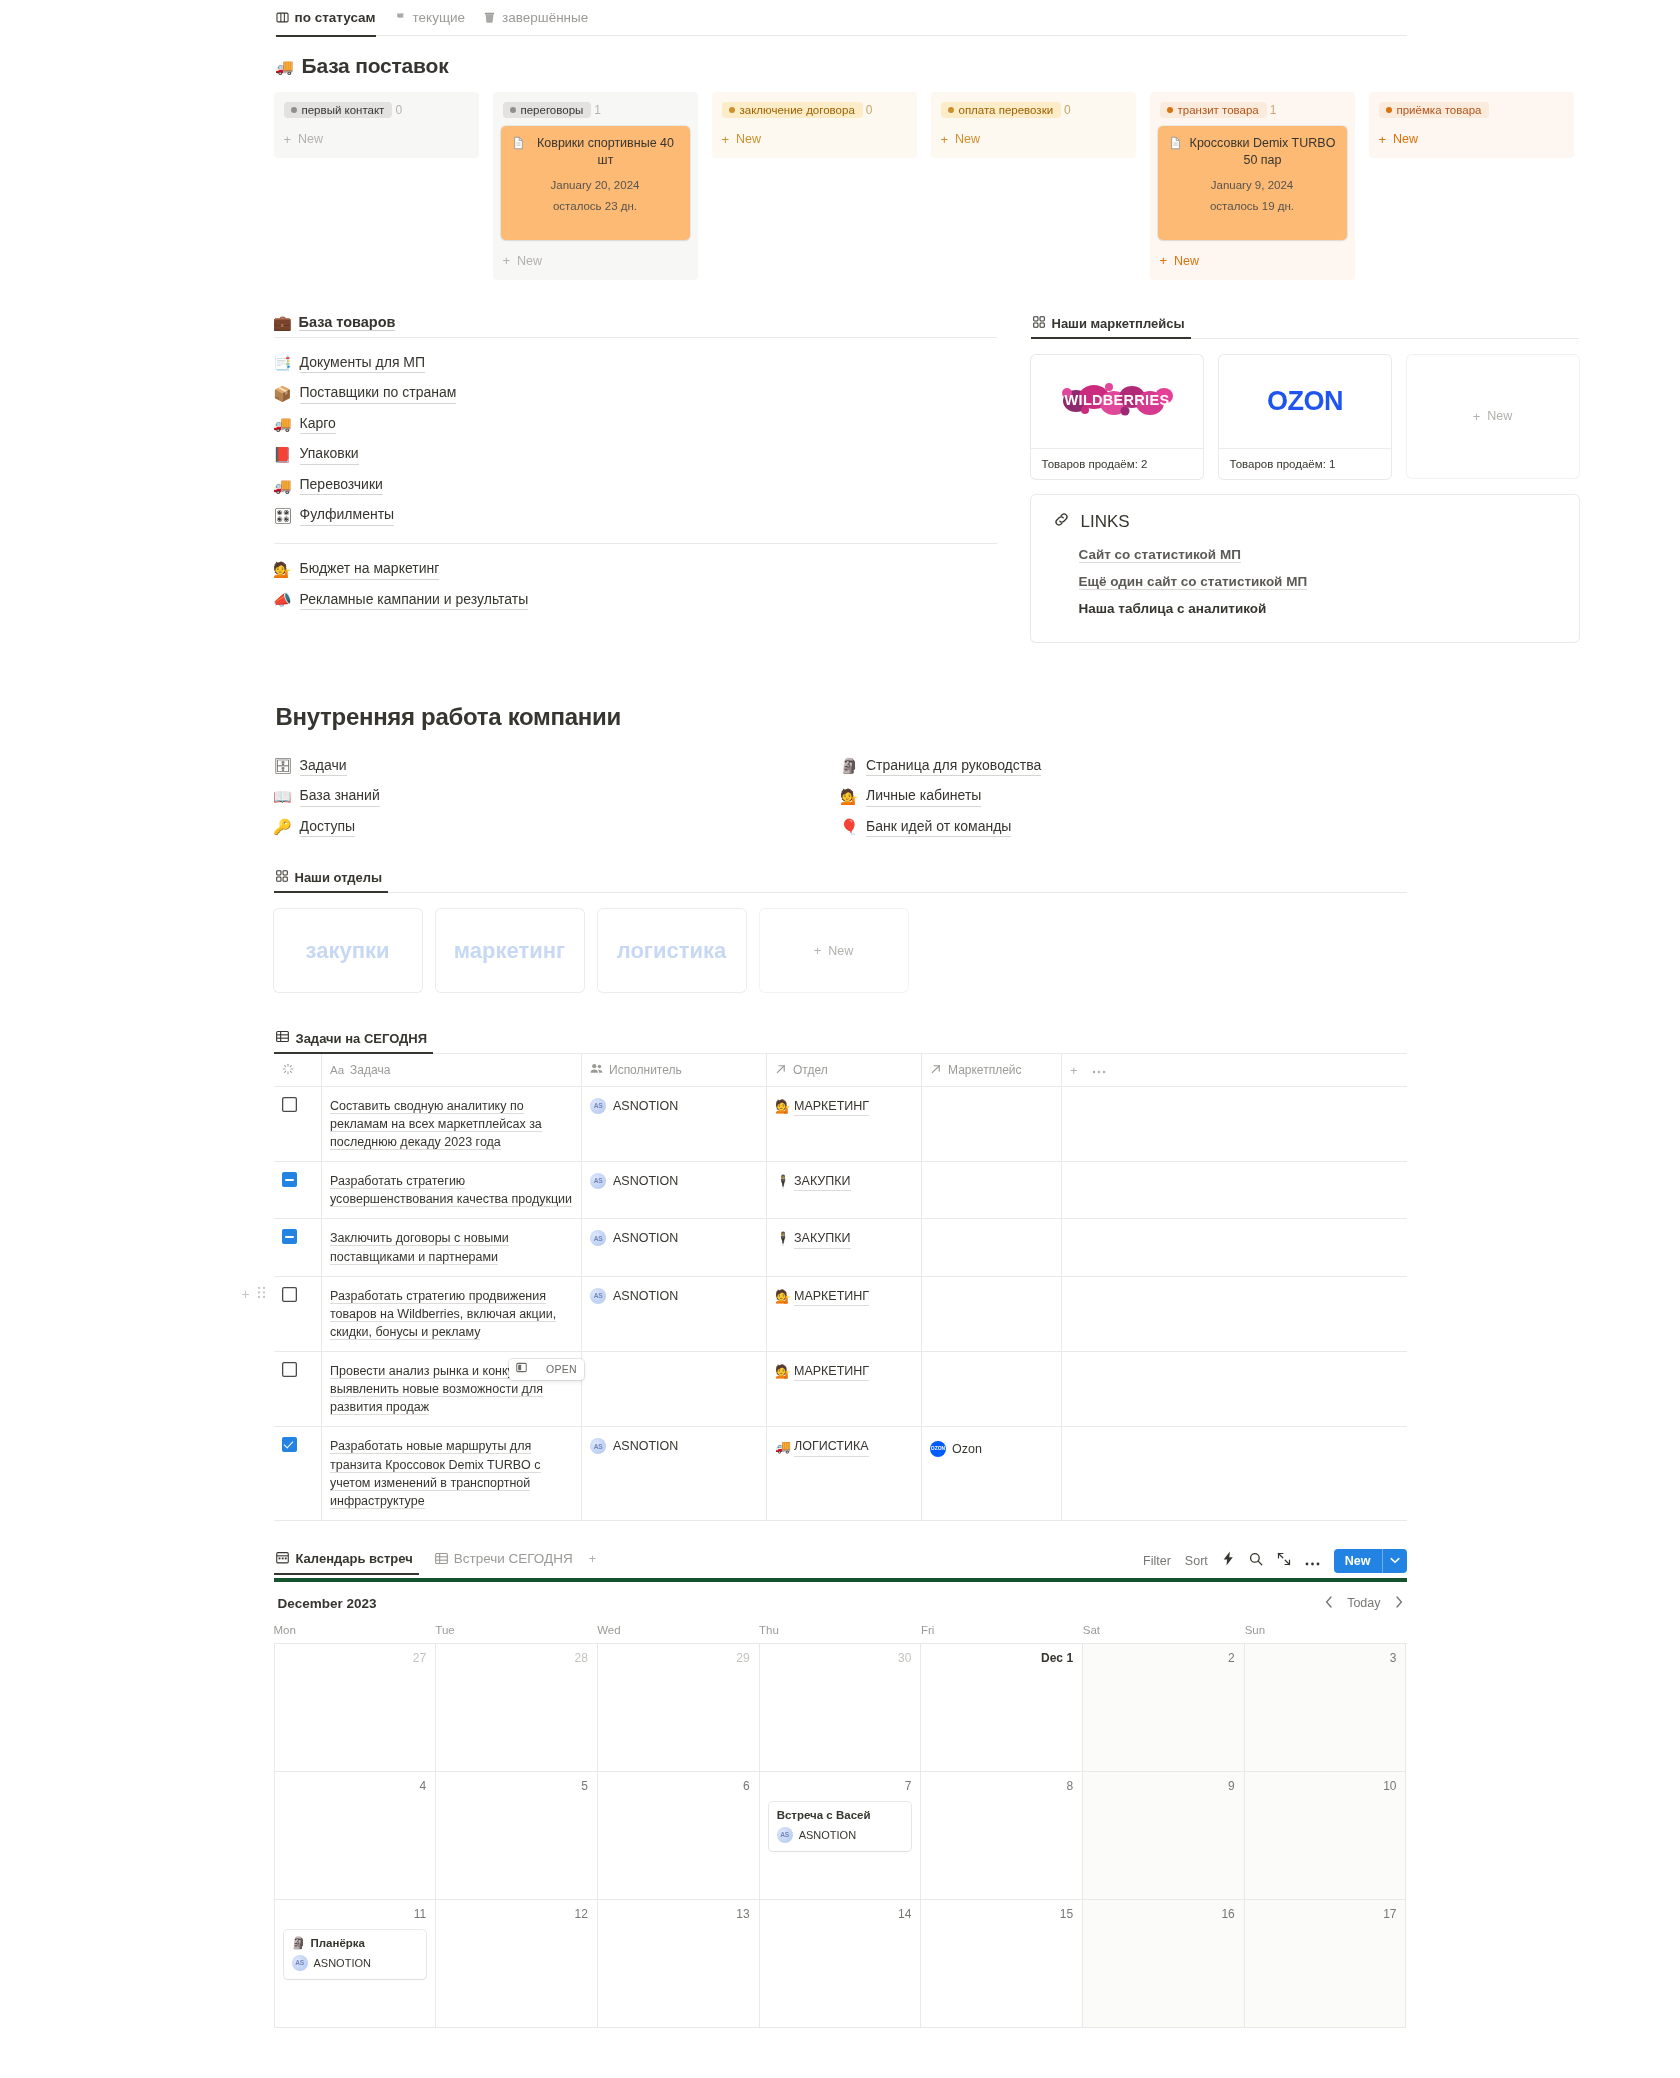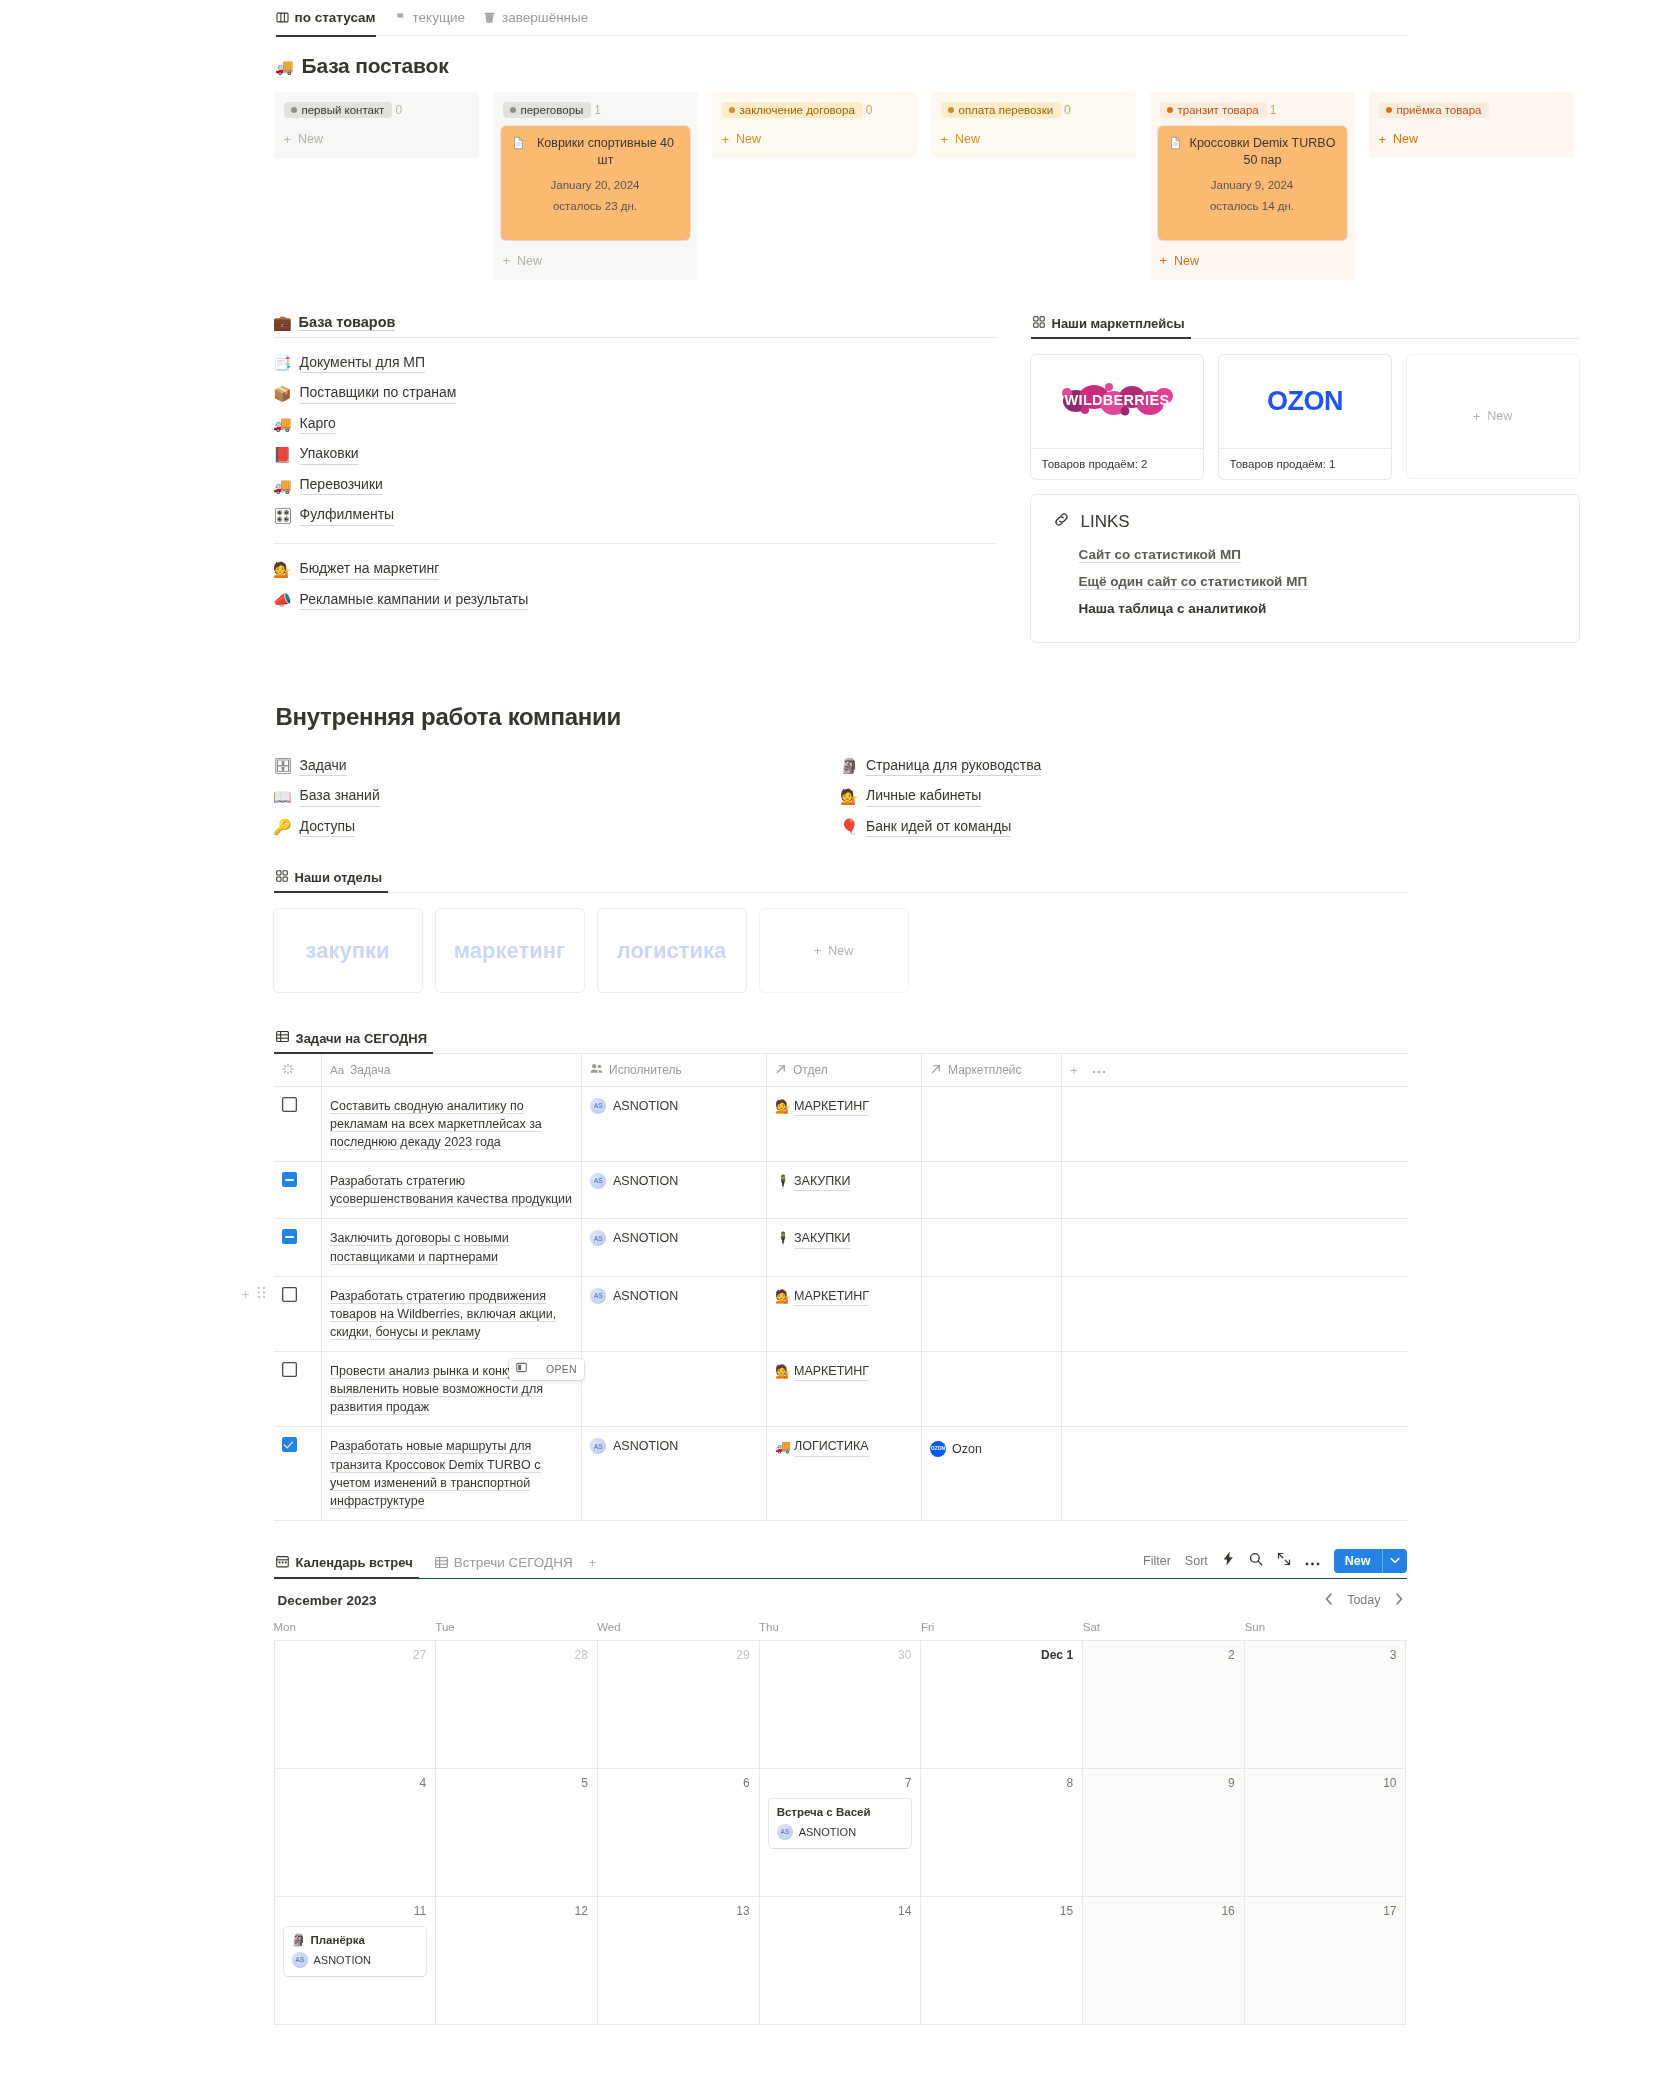--- a/index.html
+++ b/index.html
@@ -195,22 +195,22 @@
     background: #fff; border-radius: 4px; padding: 3px 7px;
     box-shadow: 0 0 0 1px rgba(15,15,15,.09), 0 2px 4px rgba(15,15,15,.1);
     font-size: 10.5px; color: #6b6a66; font-weight: 500; letter-spacing: .3px;
   }
   .row-handle {
     position: absolute; display: flex; align-items: center; gap: 7px;
     color: #c7c6c3; font-size: 14px;
   }
 
   
-  .cal-toolbar { display: flex; align-items: flex-end; justify-content: space-between;
-                 border-bottom: 1px solid #14532d; margin-top: 28px; }
+  .cal-toolbar { display: flex; align-items: flex-start; justify-content: space-between;
+                 border-bottom: 4px solid #14532d; margin-top: 28px; }
   .cal-tabs { display: flex; align-items: center; gap: 16px; }
   .tool-right { display: flex; align-items: center; gap: 14px; padding-bottom: 5px; }
   .tool-txt { font-size: 12.5px; color: #787774; cursor: pointer; }
   .new-btn {
     display: flex; align-items: stretch; background: #2383e2; color: #fff;
     border-radius: 4px; overflow: hidden; font-size: 12.5px; font-weight: 600;
     cursor: pointer;
   }
   .new-btn .lbl { padding: 5px 11px; }
   .new-btn .sep { width: 1px; background: rgba(255,255,255,.35); }
@@ -368,21 +368,21 @@
               <svg width="13" height="14" viewBox="0 0 14 16" fill="none">
                 <path d="M2.6 1.4h5.2l3.6 3.6v9.6H2.6V1.4z" stroke="#9b9a97" stroke-width="1.1" fill="#fff"></path>
                 <path d="M7.8 1.4V5h3.6" stroke="#9b9a97" stroke-width="1.1" fill="none"></path>
                 <line x1="4.6" y1="8" x2="9.4" y2="8" stroke="#b7b6b3" stroke-width="1"></line>
                 <line x1="4.6" y1="10.4" x2="9.4" y2="10.4" stroke="#b7b6b3" stroke-width="1"></line>
               </svg>
             </span>
             <span>Кроссовки Demix TURBO 50 пар</span>
           </div>
           <div class="card-meta">January 9, 2024</div>
-          <div class="card-meta">осталось 14 дн.</div>
+          <div class="card-meta">осталось 19 дн.</div>
         </div>
         <div class="new-row" style="color:#d9730d">
           <span class="plus-gly">+</span>
           <span>New</span>
         </div>
       </div>
 
       <div class="board-col" style="background:#fdf6f1">
         <div class="col-head">
           <span class="chip" style="background:#faebdd;color:#b2541a">

